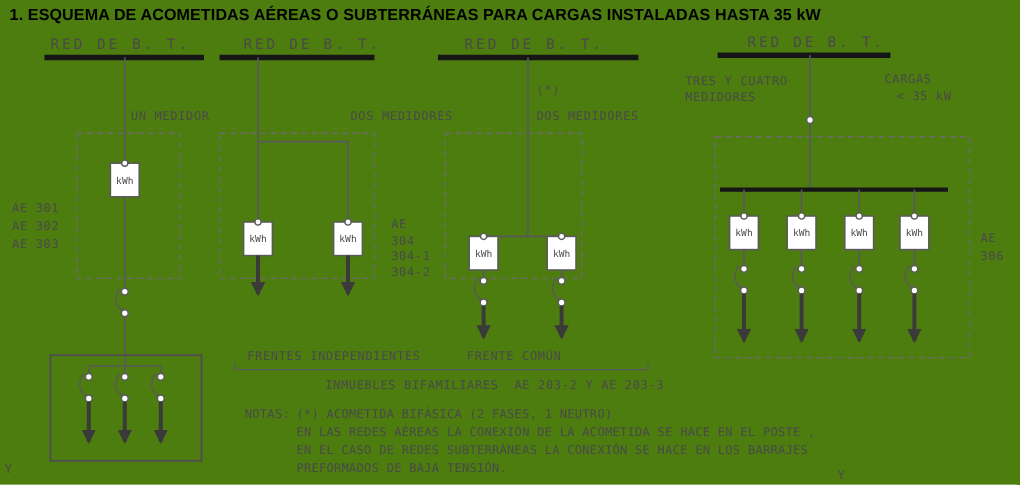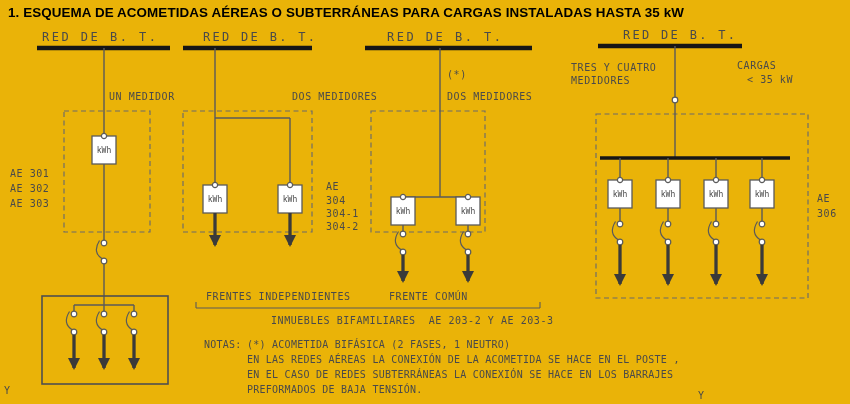--- a/index.html
+++ b/index.html
@@ -1,16 +1,16 @@
 <!DOCTYPE html>
 <html><head>
 <meta charset="utf-8">
 <style>
   html,body{margin:0;padding:0;background:#ffffff;}
-  .page{width:850px;height:404px;background:#eab308;position:relative;overflow:hidden;}
+  .page{width:850px;height:404px;background:#4d7c0f;position:relative;overflow:hidden;}
   svg{display:block;}
   text{font-family:"DejaVu Sans Mono", monospace; white-space:pre;}
   .title-text{font-family:"Liberation Sans", sans-serif;font-weight:bold;font-size:13.4px;fill:#000000;letter-spacing:0.1px;}
   .cad{font-size:10px;fill:#4a4a4a;letter-spacing:0.55px;}
   .cadbig{font-size:12px;fill:#4a4a4a;}
   .note{font-size:10px;fill:#4a4a4a;letter-spacing:0.25px;}
   .kwh{font-size:8px;fill:#4a4a4a;text-anchor:middle;letter-spacing:0;}
   .wire{stroke:#5a5a5a;stroke-width:1.4;fill:none;}
   .thin{stroke:#5a5a5a;stroke-width:1.1;fill:none;}
   .bus{stroke:#161616;stroke-width:4.6;}

